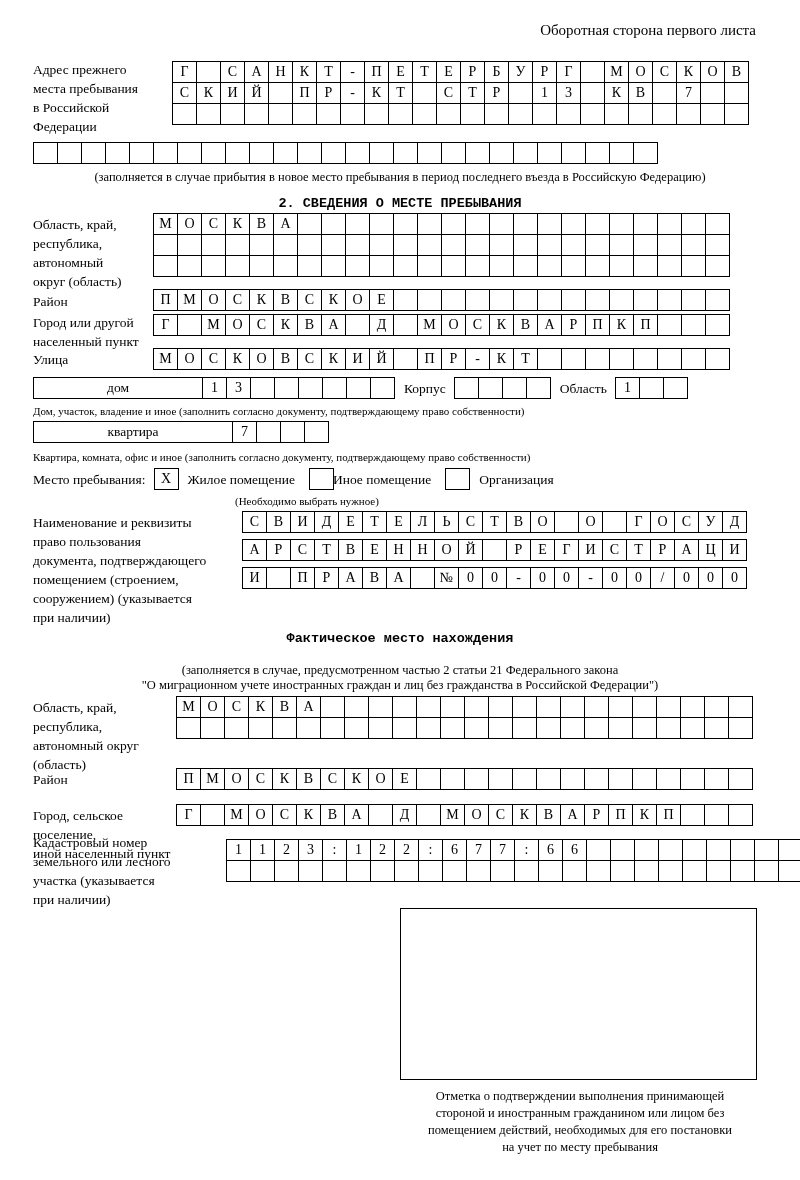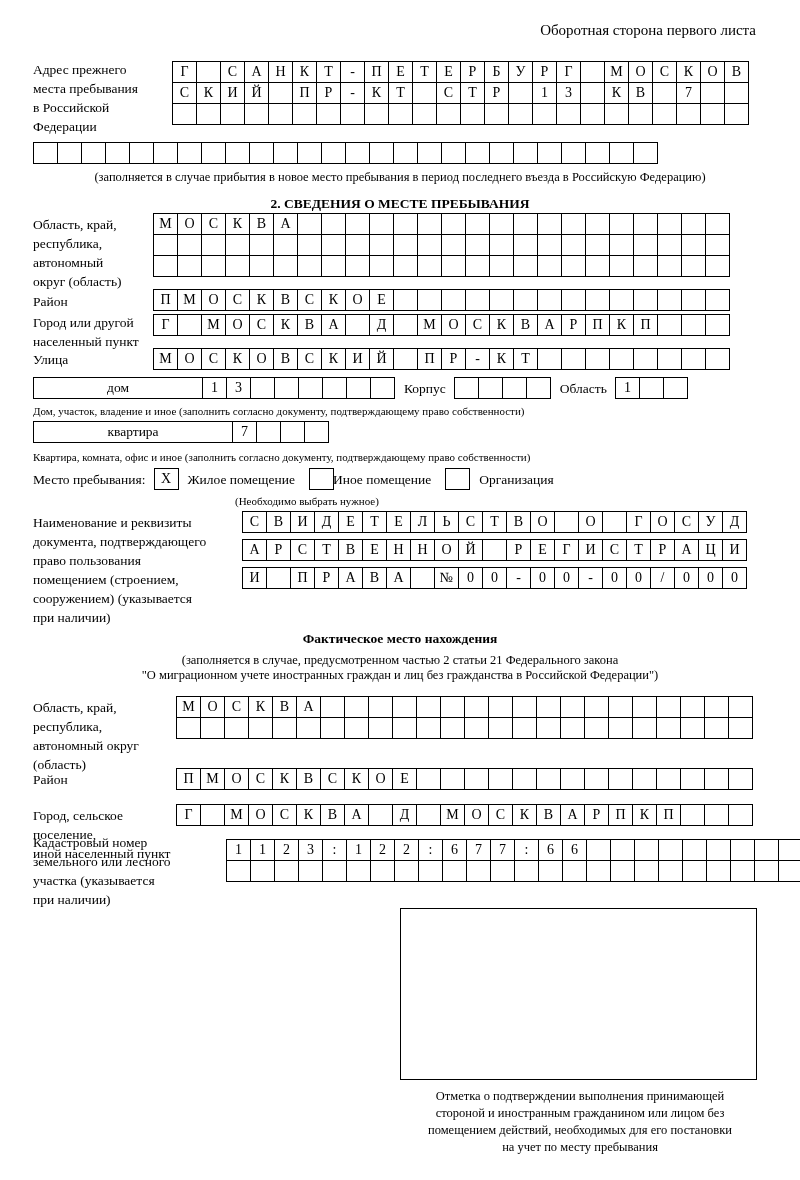--- a/index.html
+++ b/index.html
@@ -40,21 +40,22 @@
   }
   .label {
     font-size: 13.5px;
     line-height: 19px;
   }
   .small { font-size: 11px; }
   .sec-title {
     text-align: center;
     font-weight: bold;
     font-size: 13.5px;
-    margin: 4px 0 6px 0;
+    margin: 4px 0 17px 0;
+    font-family: Liberation Mono, monospace;
   }
   .note {
     text-align: center;
     font-size: 12.5px;
   }
   .box-line {
     display: flex;
     align-items: center;
   }
   .wide-box {
@@ -453,22 +454,22 @@
       <div class="cell" style="margin-left:14px;"></div>
       <div class="label" style="margin-left:10px;">Организация</div>
     </div>
   </div>
   <div class="abs" style="left:235px; top:492px;">
     <div class="label small">(Необходимо выбрать нужное)</div>
   </div>
 
   <div class="abs" style="left:33px; top:513px; width:210px;">
     <div class="label">Наименование и реквизиты</div>
+    <div class="label">право пользования</div>
     <div class="label">документа, подтверждающего</div>
-    <div class="label">право пользования</div>
     <div class="label">помещением (строением,</div>
     <div class="label">сооружением) (указывается</div>
     <div class="label">при наличии)</div>
   </div>
   <div class="abs" style="left:242px; top:511px;">
     <div class="cells" id="doc0">
         <div class="cell">С</div>
         <div class="cell">В</div>
         <div class="cell">И</div>
         <div class="cell">Д</div>

